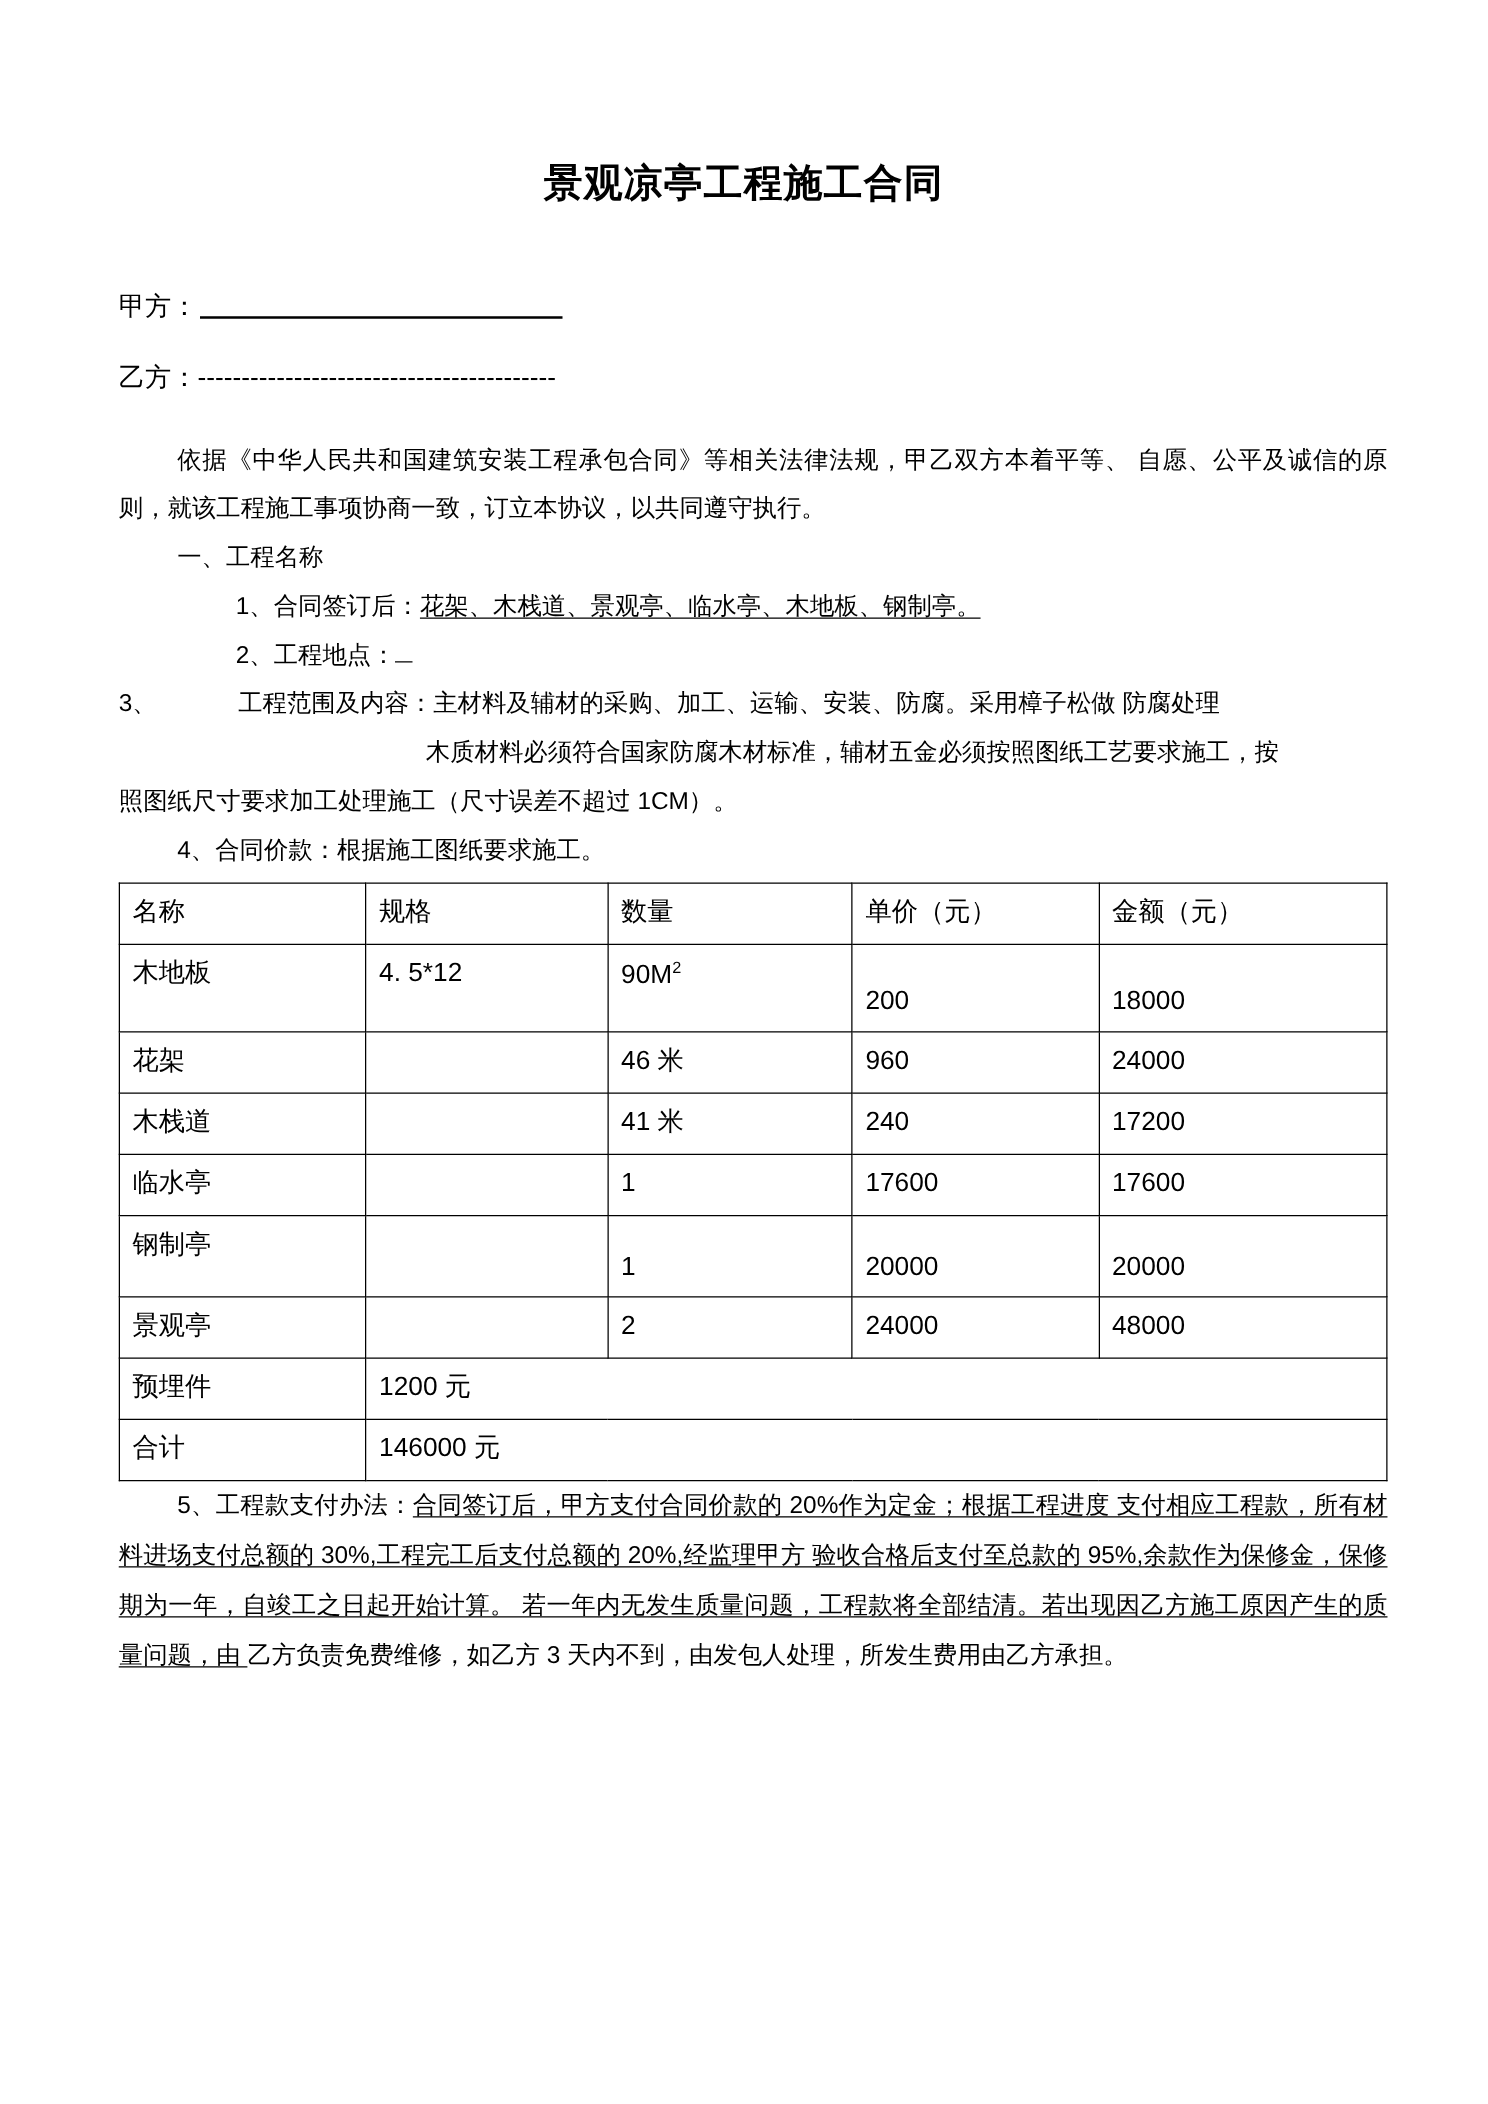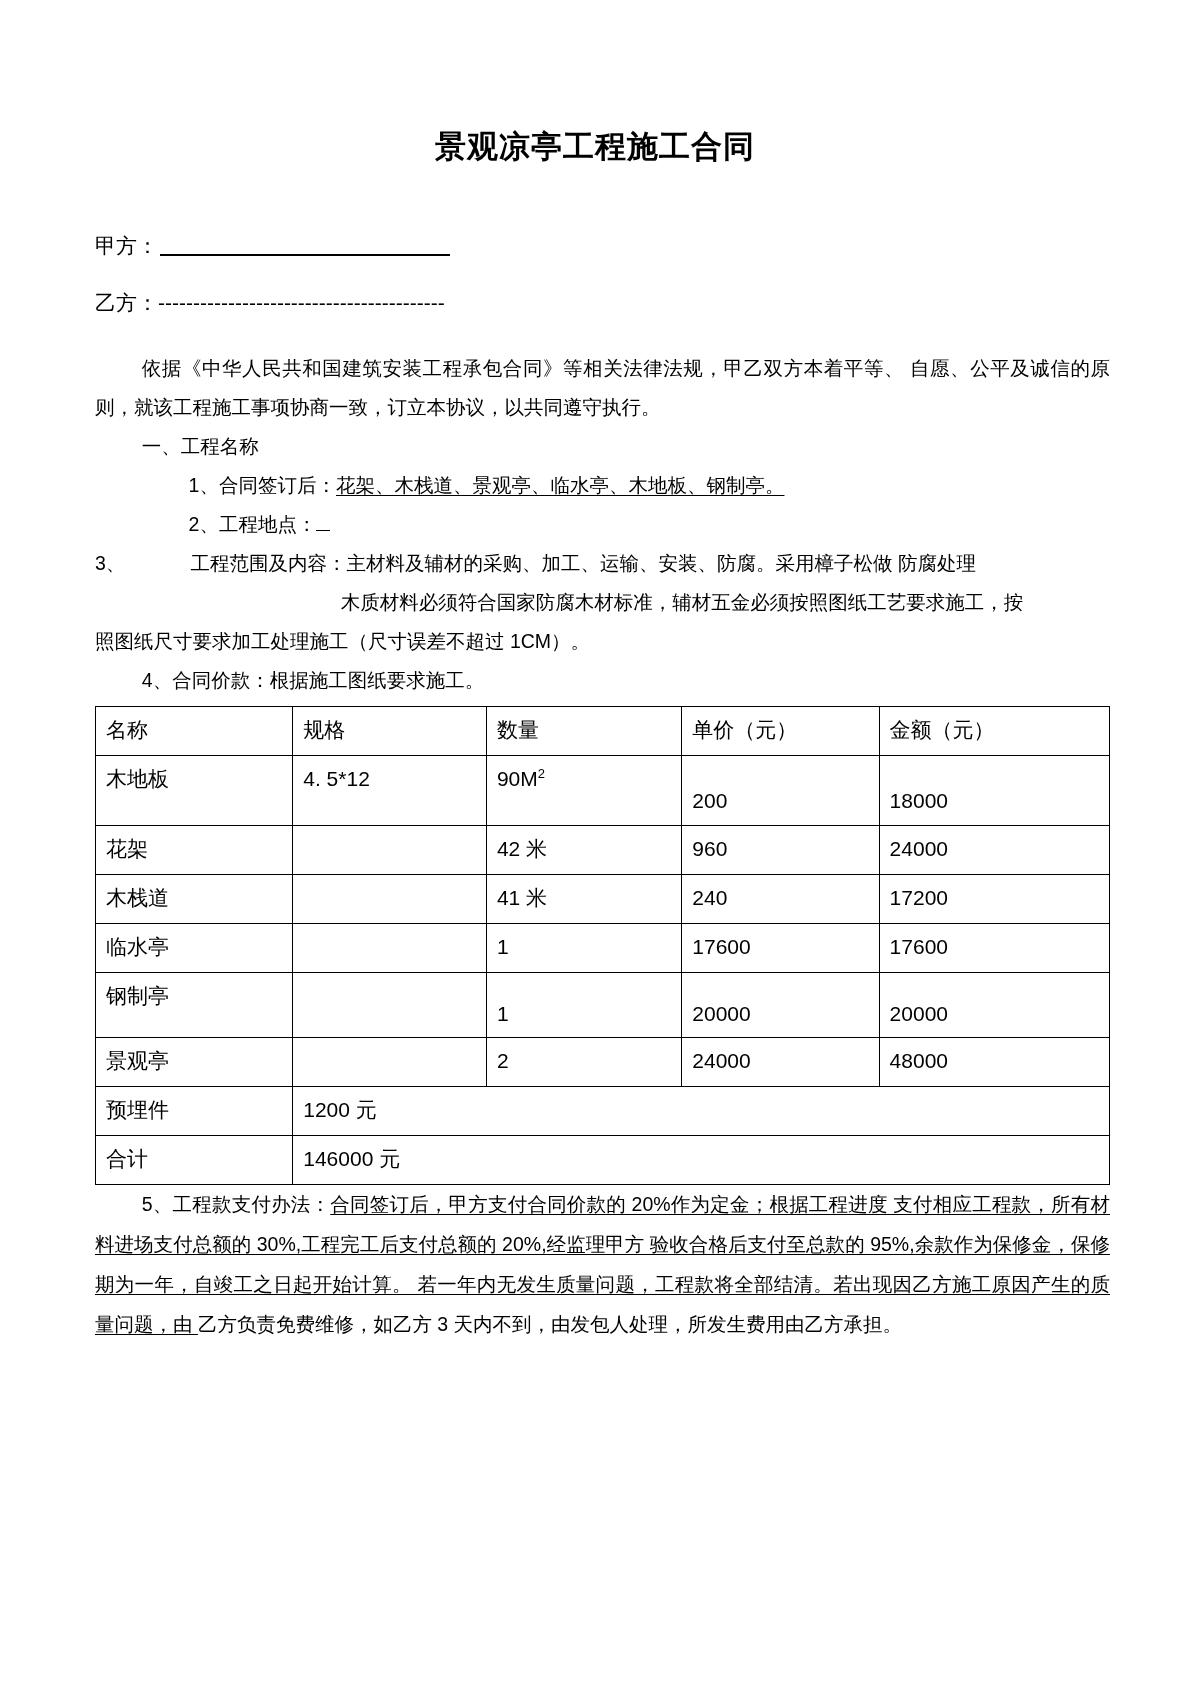--- a/index.html
+++ b/index.html
@@ -198,21 +198,21 @@
               <span class="cell-low">200</span>
             </td>
           <td class="c-amount">
               <span class="cell-low">18000</span>
             </td>
         </tr>
 
         <tr>
           <td class="c-name">花架</td>
           <td class="c-spec"></td>
-          <td class="c-qty">42 米</td>
+          <td class="c-qty">46 米</td>
           <td class="c-price">960</td>
           <td class="c-amount">24000</td>
         </tr>
 
         <tr>
           <td class="c-name">木栈道</td>
           <td class="c-spec"></td>
           <td class="c-qty">41 米</td>
           <td class="c-price">240</td>
           <td class="c-amount">17200</td>

